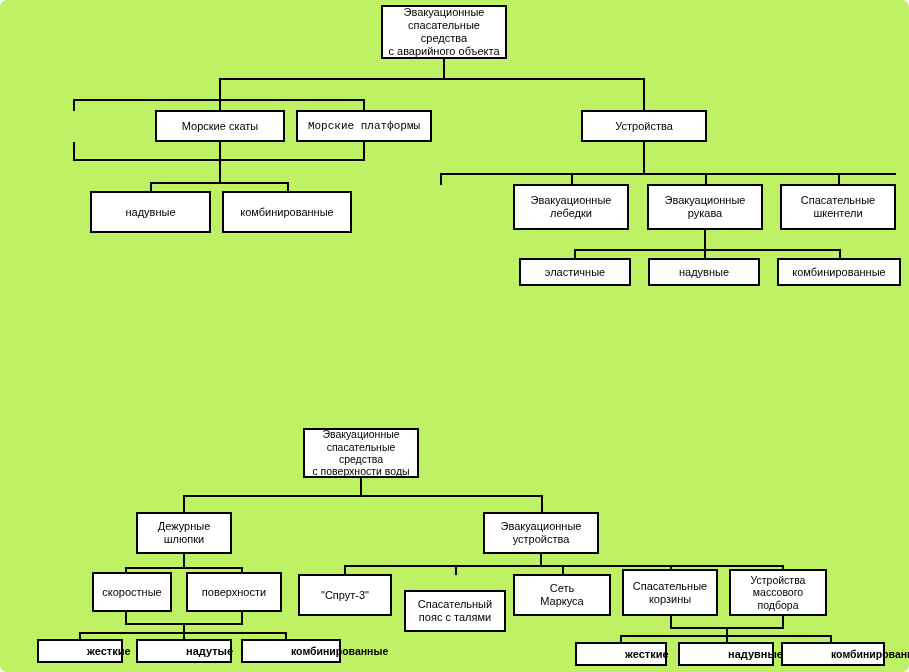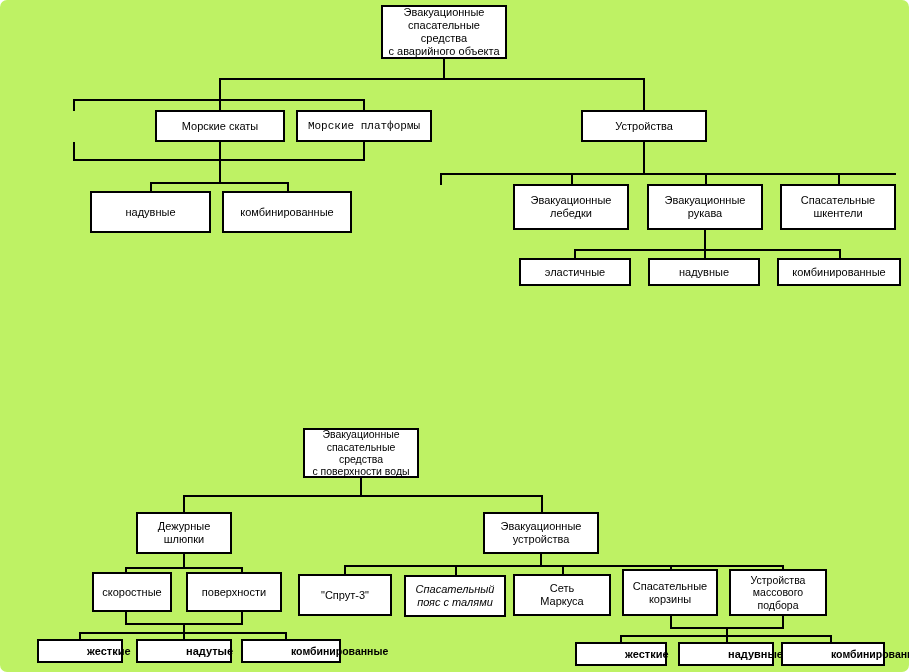--- a/index.html
+++ b/index.html
@@ -204,21 +204,21 @@
     <div class="ln h" style="left:344px;top:565px;width:440px;"></div>
     <div class="ln v" style="left:344px;top:565px;height:10px;"></div>
     <div class="ln v" style="left:455px;top:565px;height:10px;"></div>
     <div class="ln v" style="left:562px;top:565px;height:10px;"></div>
     <div class="ln v" style="left:670px;top:565px;height:10px;"></div>
     <div class="ln v" style="left:782px;top:565px;height:10px;"></div>
 
     <div class="node" style="left:298px;top:574px;width:94px;height:42px;">
       <span class="lbl">"Спрут-3"</span>
     </div>
-    <div class="node" style="left:404px;top:575px;width:102px;height:42px;font-style:italic;">
+    <div class="node" style="left:404px;top:590px;width:102px;height:42px;">
       <span class="lbl">
         <span>Спасательный</span><br>
         <span>пояс с талями</span>
       </span>
     </div>
     <div class="node" style="left:513px;top:574px;width:98px;height:42px;">
       <span class="lbl">
         <span>Сеть</span><br>
         <span>Маркуса</span>
       </span>

